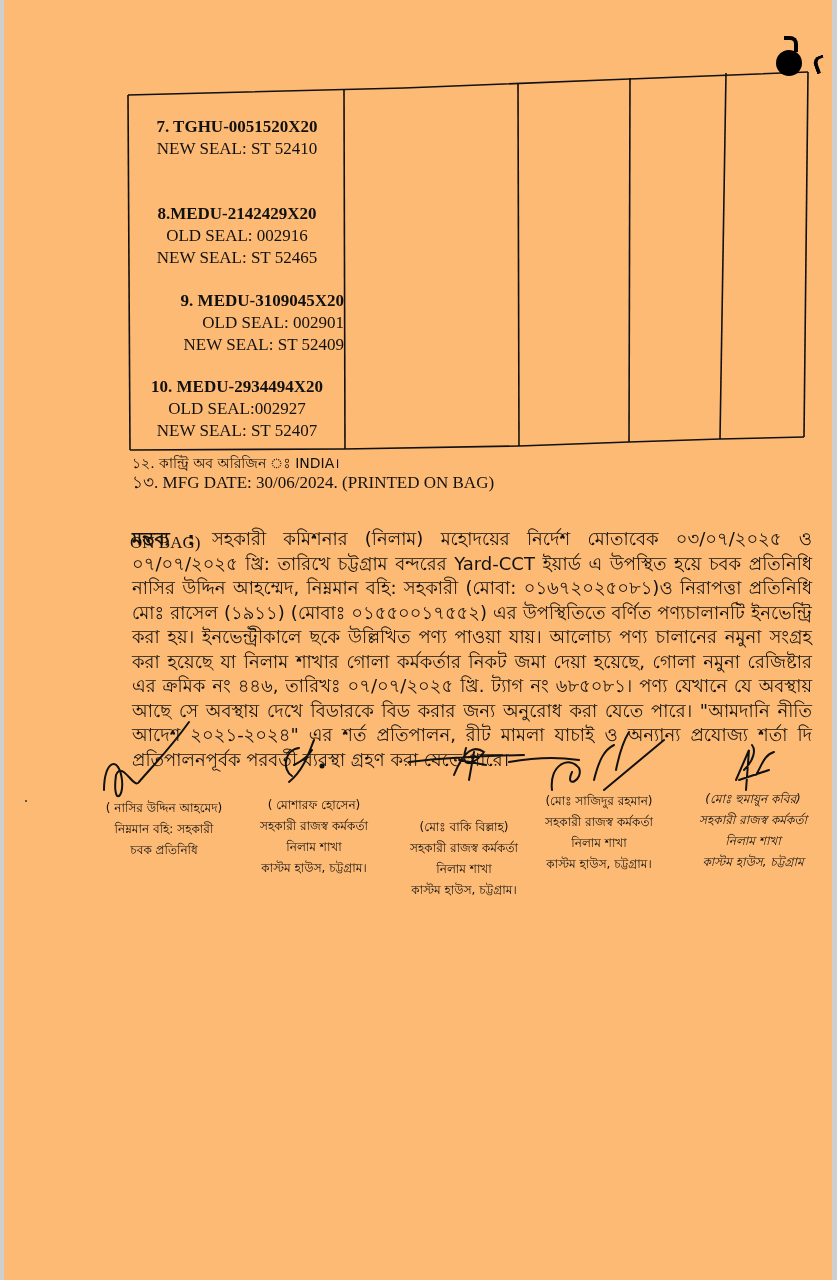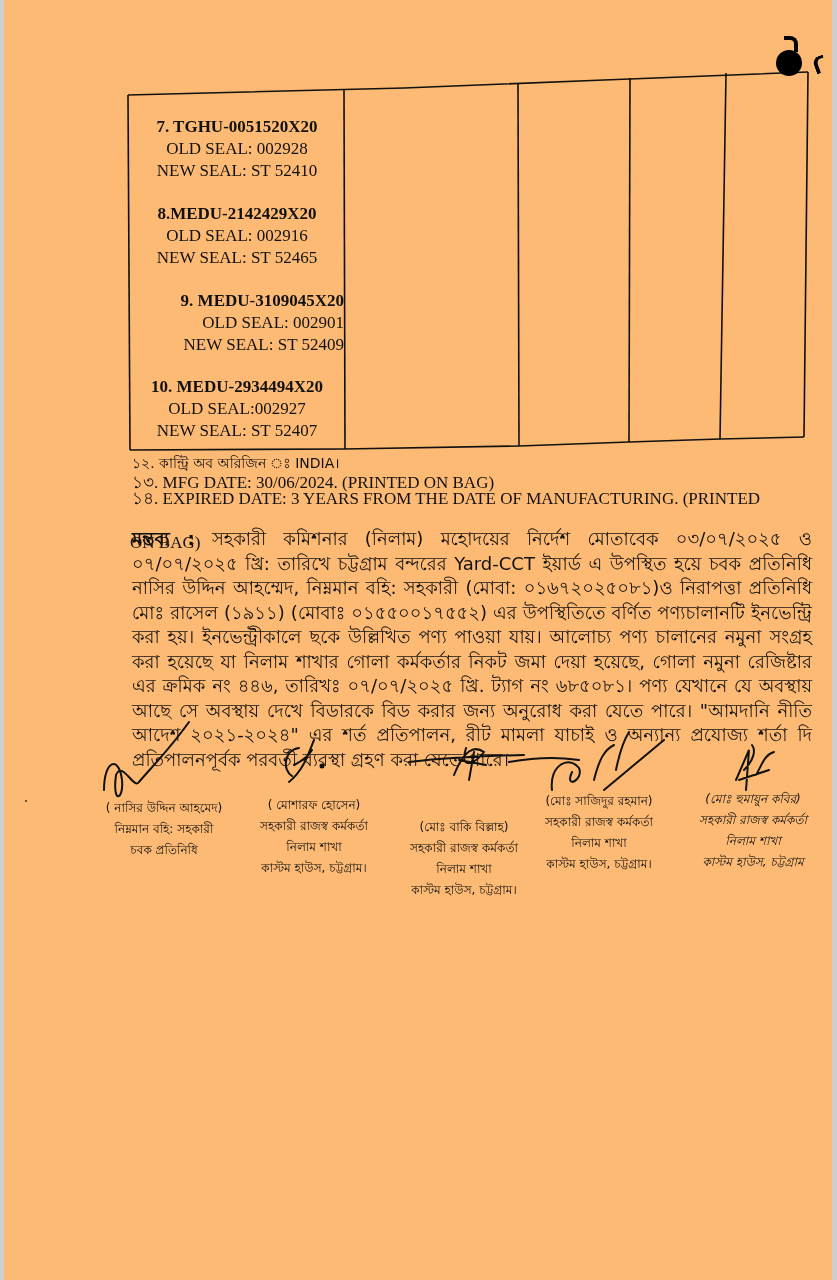--- a/index.html
+++ b/index.html
@@ -68,21 +68,20 @@
         <line x1="340" y1="89" x2="341" y2="449"></line>
         <line x1="514" y1="84" x2="515" y2="446"></line>
         <line x1="626" y1="78" x2="625" y2="442"></line>
         <line x1="722" y1="73" x2="716" y2="439"></line>
         <line x1="804" y1="72" x2="800" y2="437"></line>
       </g>
     </svg>
 
     <div class="cell-text" style="top:116px;">
       <div class="cid">7. TGHU-0051520X20</div>
-      <div>OLD SEAL: 002928</div>
       <div>NEW SEAL: ST 52410</div>
     </div>
     <div class="cell-text" style="top:203px;">
       <div class="cid">8.MEDU-2142429X20</div>
       <div>OLD SEAL: 002916</div>
       <div>NEW SEAL: ST 52465</div>
     </div>
     <div class="cell-text" style="top:290px;text-align:right;">
       <div class="cid">9. MEDU-3109045X20</div>
       <div>OLD SEAL: 002901</div>
@@ -94,21 +93,20 @@
       <div>NEW SEAL: ST 52407</div>
     </div>
   </div>
 
   <div class="blot"></div>
   <div class="blot-mark1"></div>
   <div class="blot-mark2"></div>
 
   <div class="note" style="top:452px; font-family:'DejaVu Sans', sans-serif; font-size:14px;">১২. কান্ট্রি অব অরিজিন ঃ  INDIA।</div>
   <div class="note" style="top:472px;">১৩. MFG DATE: 30/06/2024. (PRINTED ON BAG)</div>
-  <div class="note" style="top:488px;">১৪. EXPIRED DATE: 3 YEARS FROM THE DATE OF MANUFACTURING. (PRINTED</div>
   <div class="note" style="top:515px; left:126px;margin-top:17px;">ON BAG)</div>
 
   <div class="remark">
     <span class="lbl">মন্তব্য :</span>
     <span>সহকারী কমিশনার (নিলাম) মহোদয়ের নির্দেশ মোতাবেক ০৩/০৭/২০২৫ ও ০৭/০৭/২০২৫ খ্রি: তারিখে চট্টগ্রাম বন্দরের Yard-CCT ইয়ার্ড এ উপস্থিত হয়ে চবক প্রতিনিধি নাসির উদ্দিন আহম্মেদ, নিম্নমান বহি: সহকারী (মোবা: ০১৬৭২০২৫০৮১)ও নিরাপত্তা প্রতিনিধি মোঃ রাসেল (১৯১১) (মোবাঃ ০১৫৫০০১৭৫৫২) এর উপস্থিতিতে বর্ণিত পণ্যচালানটি ইনভেন্ট্রি করা হয়। ইনভেন্ট্রীকালে ছকে উল্লিখিত পণ্য পাওয়া যায়। আলোচ্য পণ্য চালানের নমুনা সংগ্রহ করা হয়েছে যা নিলাম শাখার গোলা কর্মকর্তার নিকট জমা দেয়া হয়েছে, গোলা নমুনা রেজিষ্টার এর ক্রমিক নং ৪৪৬, তারিখঃ ০৭/০৭/২০২৫ খ্রি. ট্যাগ নং ৬৮৫০৮১। পণ্য যেখানে যে অবস্থায় আছে সে অবস্থায় দেখে বিডারকে বিড করার জন্য অনুরোধ করা যেতে পারে। "আমদানি নীতি আদেশ ২০২১-২০২৪" এর শর্ত প্রতিপালন, রীট মামলা যাচাই ও অন্যান্য প্রযোজ্য শর্তা দি প্রতিপালনপূর্বক পরবর্তী ব্যবস্থা গ্রহণ করা যেতে পারে।</span>
   </div>
 
   <svg class="sig-svg" style="left:0;top:0;" width="837" height="900">
     <g stroke="#111" stroke-width="2" fill="none" stroke-linecap="round">
       <path d="M100 790 C 100 760, 115 755, 118 780 C 120 800, 108 805, 112 775 C 118 760, 130 790, 135 782 C 145 770, 165 750, 185 722"></path>

